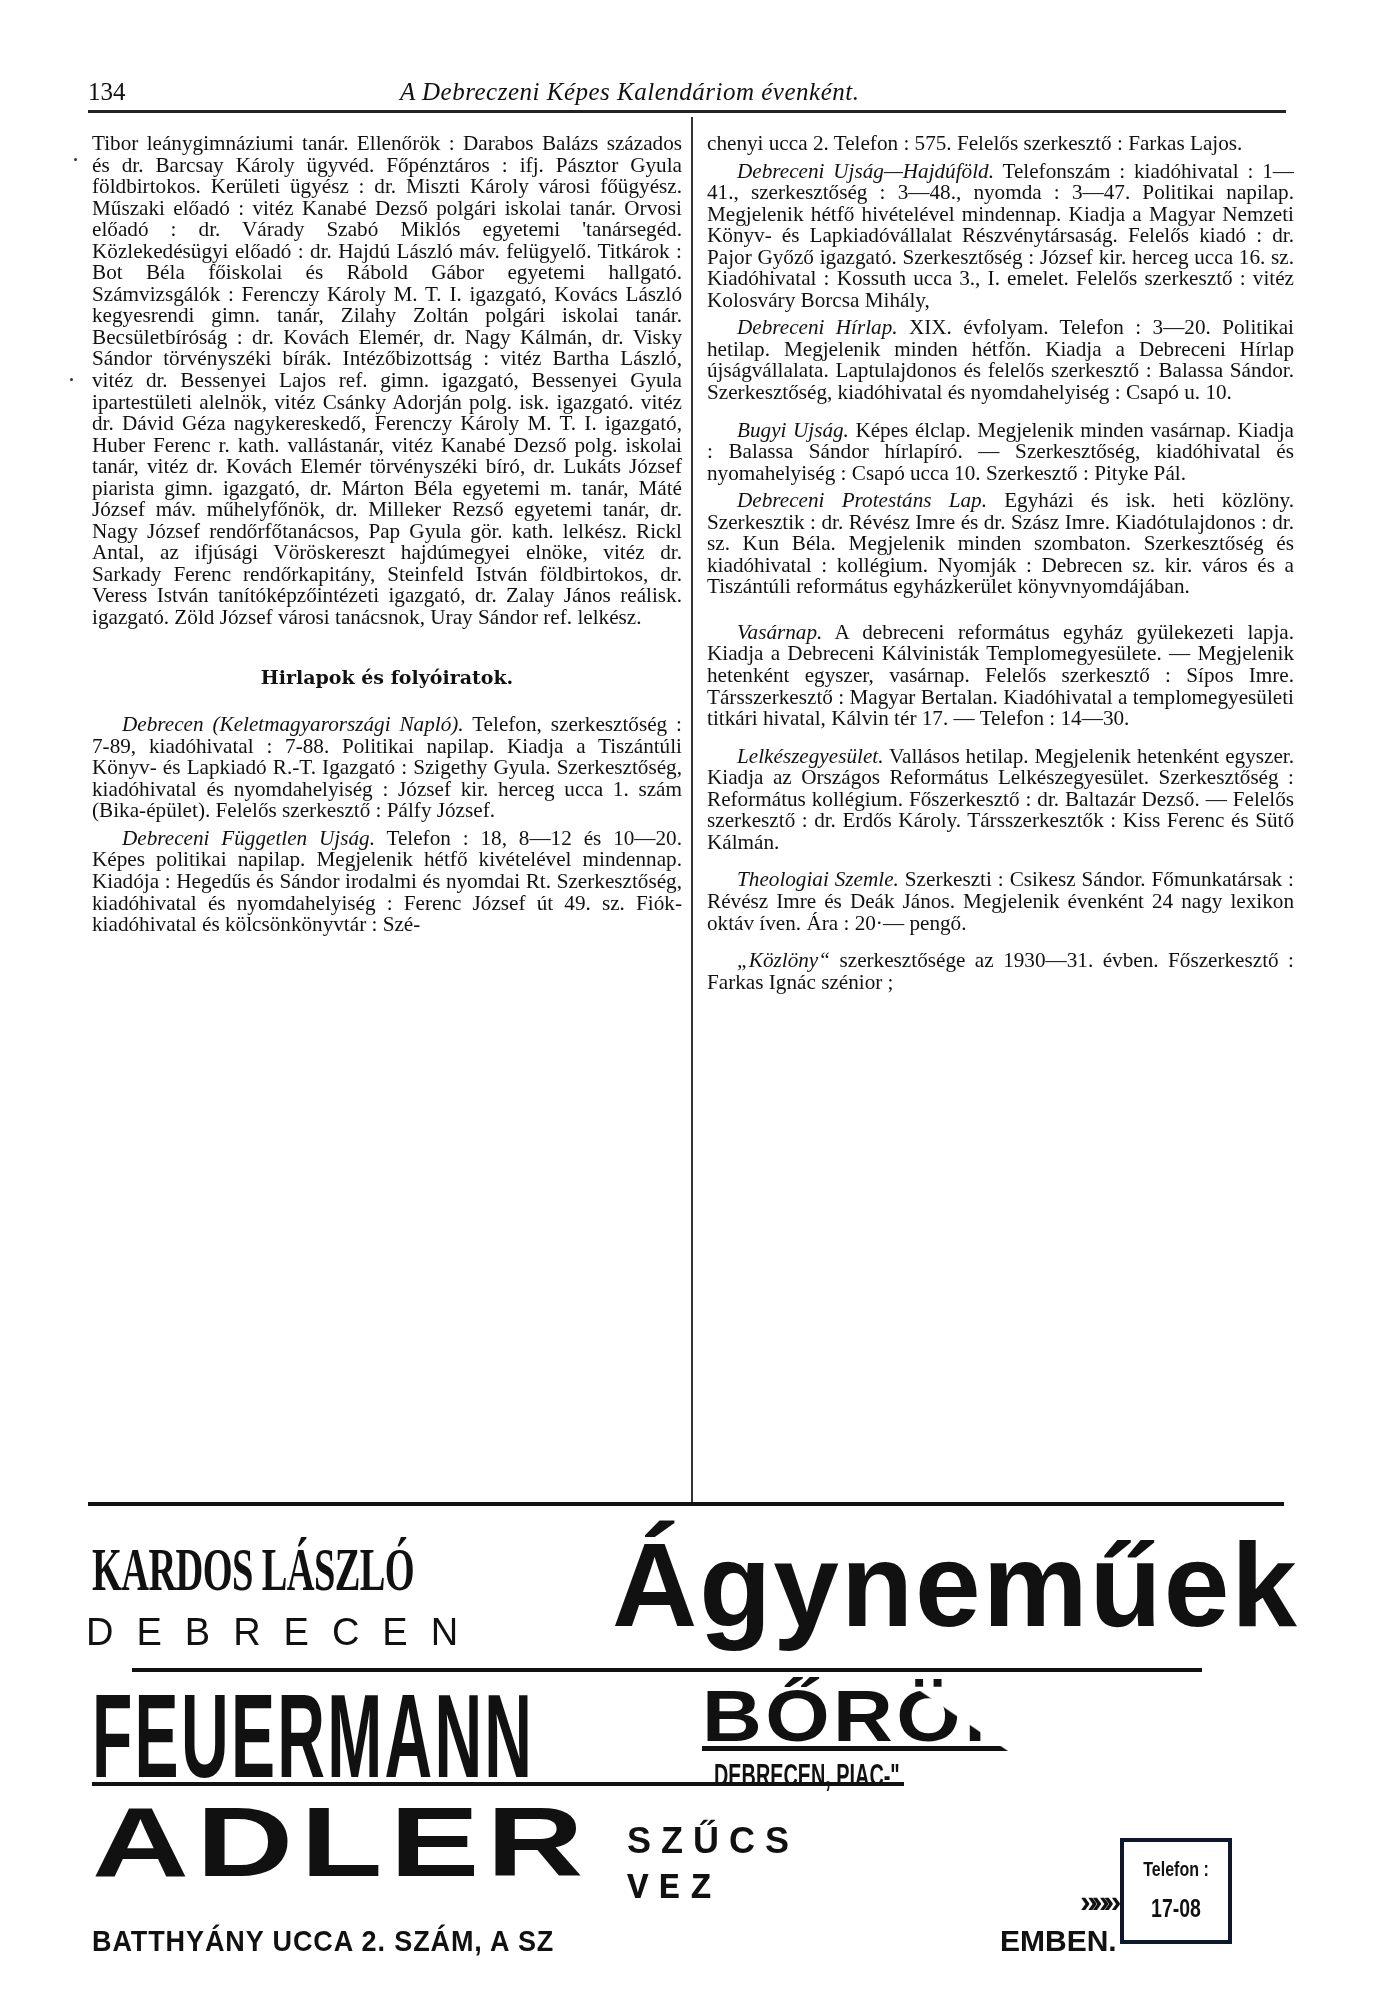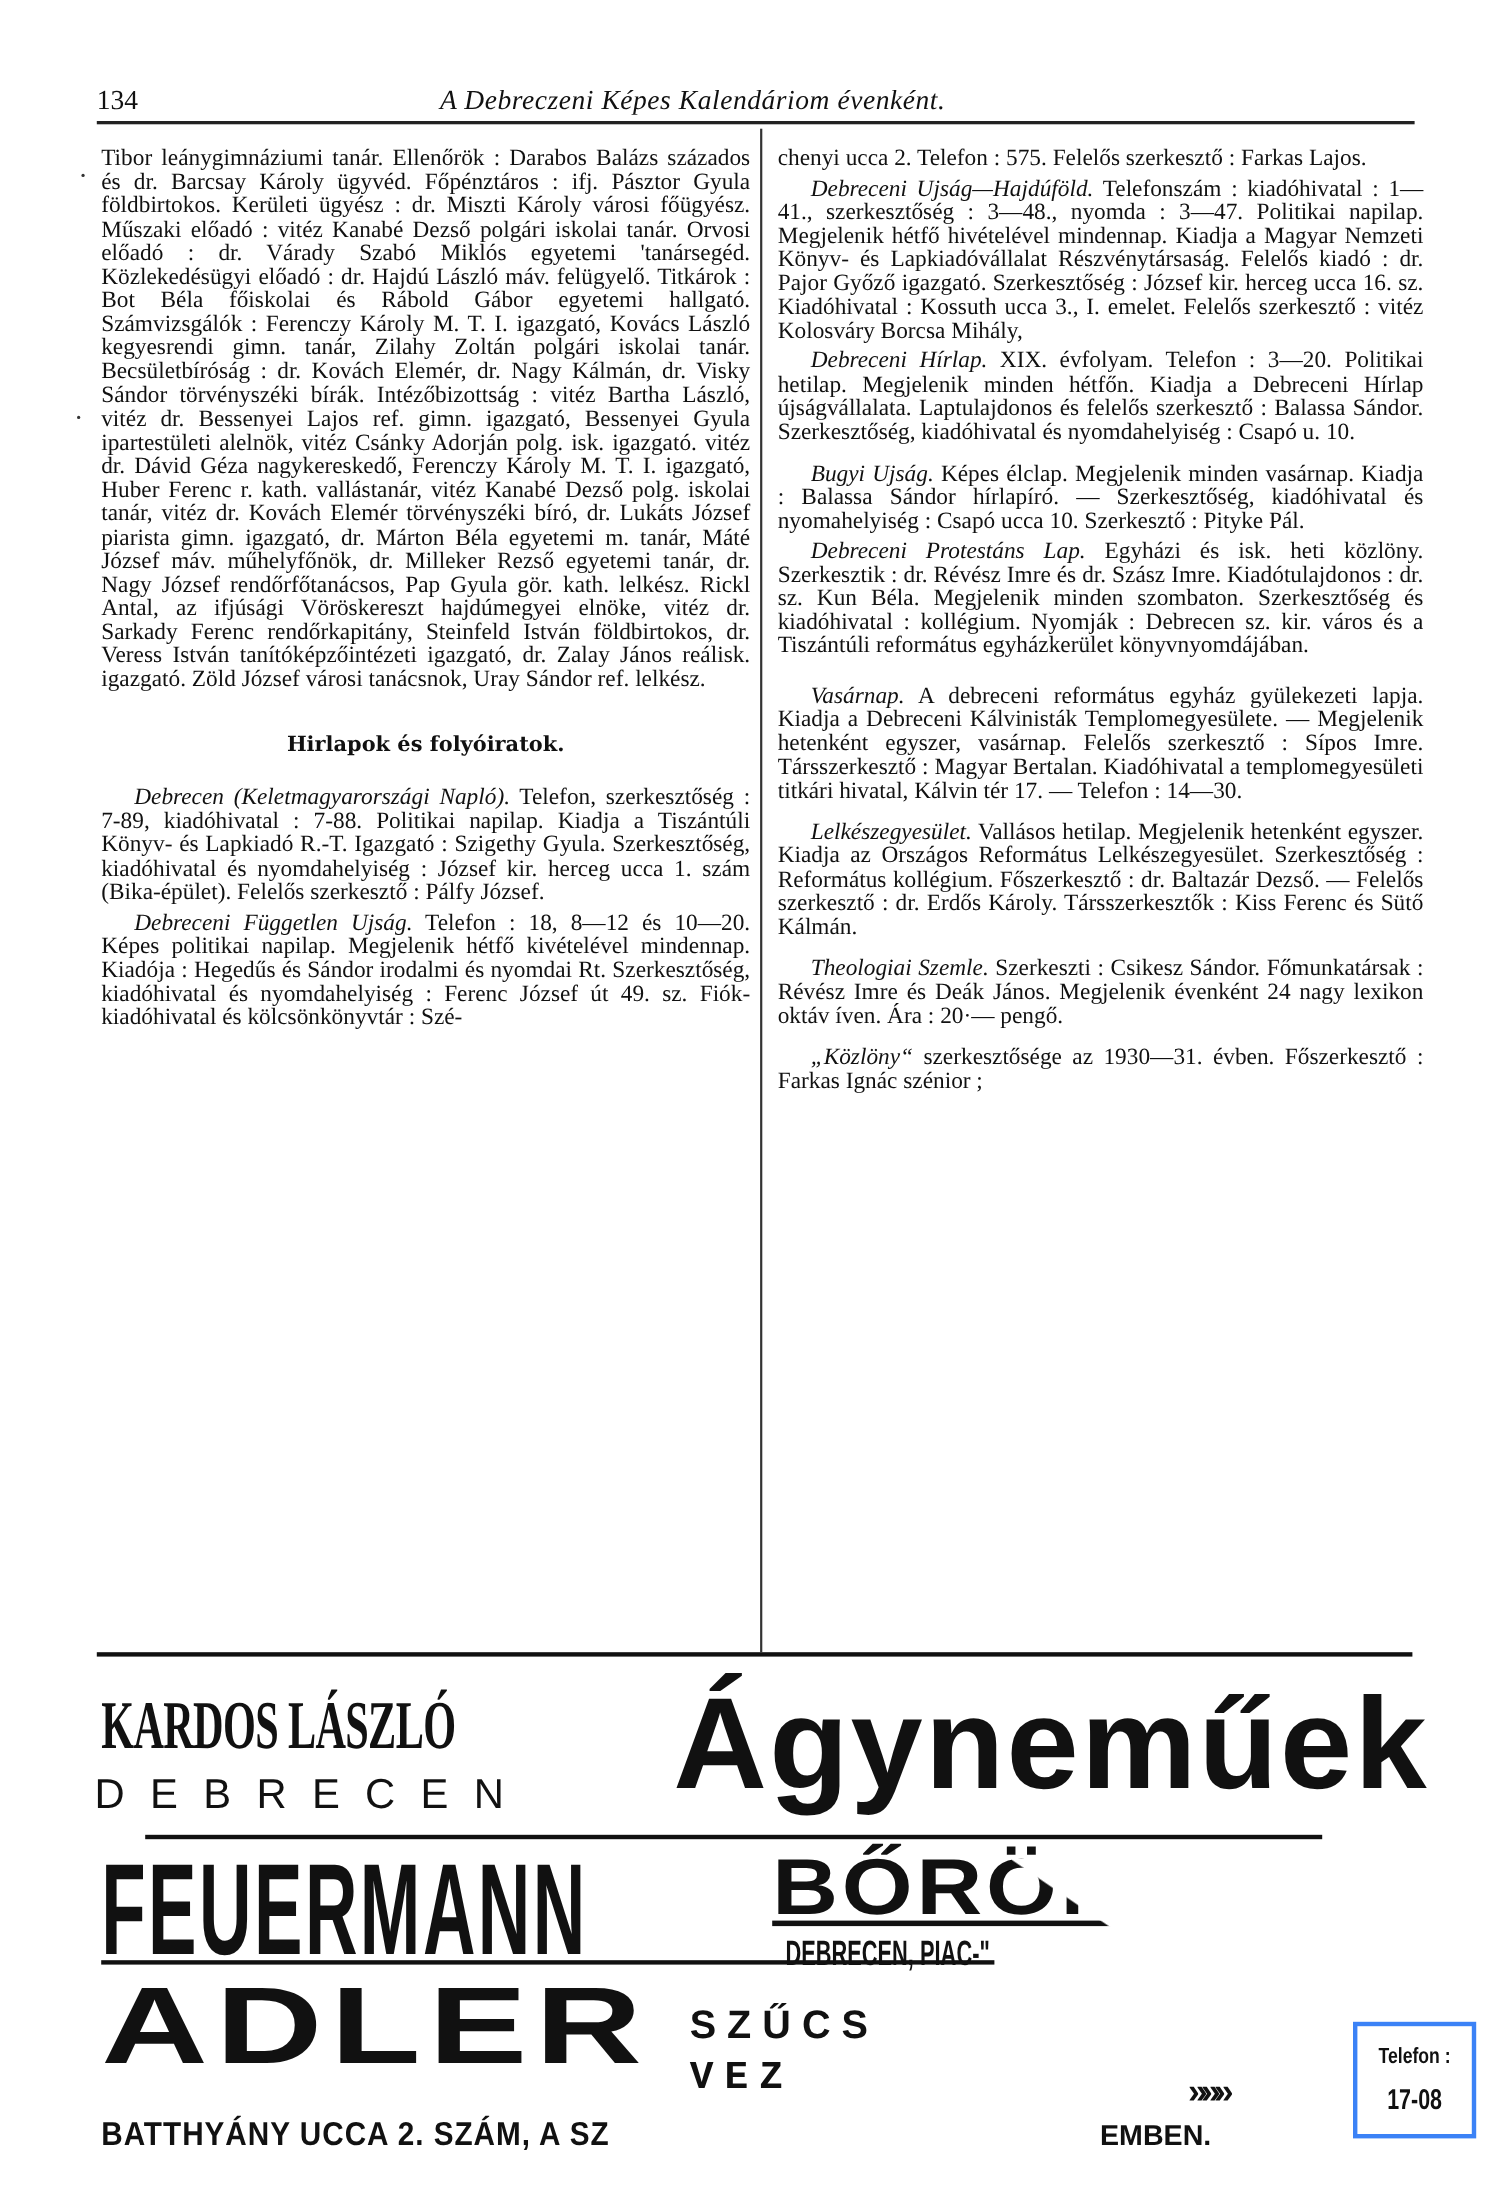--- a/index.html
+++ b/index.html
@@ -27,22 +27,22 @@
   .boron { position: absolute; left: 702px; top: 1676px; font-family: "Liberation Sans", sans-serif; font-weight: bold; font-size: 72px; line-height: 80px; letter-spacing: 3px; white-space: nowrap; transform: scaleX(1.15); transform-origin: left top; }
   .rule-boron { position: absolute; left: 702px; top: 1746px; width: 318px; height: 5px; background: #111; }
   .feuer-addr { position: absolute; left: 714px; top: 1758px; font-family: "Liberation Sans", sans-serif; font-weight: bold; font-size: 32px; line-height: 34px; transform: scaleX(0.62); transform-origin: left top; white-space: nowrap; }
   .rule-2 { position: absolute; left: 92px; top: 1782px; width: 812px; height: 4px; background: #111; }
   .rule-2b { position: absolute; left: 1230px; top: 1796px; width: 72px; height: 4px; background: #111; }
   .adler { position: absolute; left: 92px; top: 1790px; font-family: "Liberation Sans", sans-serif; font-weight: bold; font-size: 110px; line-height: 116px; letter-spacing: 6px; transform: scaleX(1.22) scaleY(0.9); transform-origin: left top; white-space: nowrap; }
   .adler-szucs { position: absolute; left: 627px; top: 1822px; font-family: "Liberation Sans", sans-serif; font-weight: bold; font-size: 36px; letter-spacing: 10px; line-height: 38px; white-space: nowrap; }
   .adler-vez { position: absolute; left: 627px; top: 1870px; font-family: Liberation Mono, monospace; font-weight: bold; font-size: 36px; letter-spacing: 10px; line-height: 38px; white-space: nowrap; }
   .adler-addr { position: absolute; left: 92px; top: 1925px; font-family: "Liberation Sans", sans-serif; font-weight: bold; font-size: 30px; letter-spacing: 1px; line-height: 32px; transform: scaleX(0.9); transform-origin: left top; white-space: nowrap; }
   .adler-arrows { position: absolute; left: 1080px; top: 1885px; font-family: "Liberation Sans", sans-serif; font-weight: bold; font-size: 32px; line-height: 32px; white-space: nowrap; letter-spacing: -6px; }
-  .adler-addr-end { position: absolute; left: 1000px; top: 1925px; font-family: "Liberation Sans", sans-serif; font-weight: bold; font-size: 26px; line-height: 32px; white-space: nowrap; }
-  .phone-box { position: absolute; left: 1230px; top: 1838px; width: 112px; height: 106px; border: 4px solid #3b82f6; box-sizing: border-box; text-align: center; font-family: "Liberation Sans", sans-serif; font-weight: bold; }
+  .adler-addr-end { position: absolute; left: 1000px; top: 1925px; font-family: "Liberation Sans", sans-serif; font-weight: bold; font-size: 30px; line-height: 32px; white-space: nowrap; }
+  .phone-box { position: absolute; left: 1120px; top: 1838px; width: 112px; height: 106px; border: 4px solid #0f172a; box-sizing: border-box; text-align: center; font-family: "Liberation Sans", sans-serif; font-weight: bold; }
   .phone-label { display: block; font-size: 20px; margin-top: 16px; transform: scaleX(0.8); }
   .phone-number { display: block; font-size: 26px; margin-top: 12px; transform: scaleX(0.75); }
   .diag-cut { position: absolute; left: 920px; top: 1690px; width: 454px; height: 310px; background: linear-gradient(to top right, transparent 49.7%, #fff 50%); pointer-events: none; }
   .dot { position: absolute; width: 3px; height: 3px; background: #333; border-radius: 50%; }
 </style>
 </head>
 <body>
 
 <div class="page-number">134</div>
 <div class="running-head">A Debreczeni Képes Kalendáriom évenként.</div>

